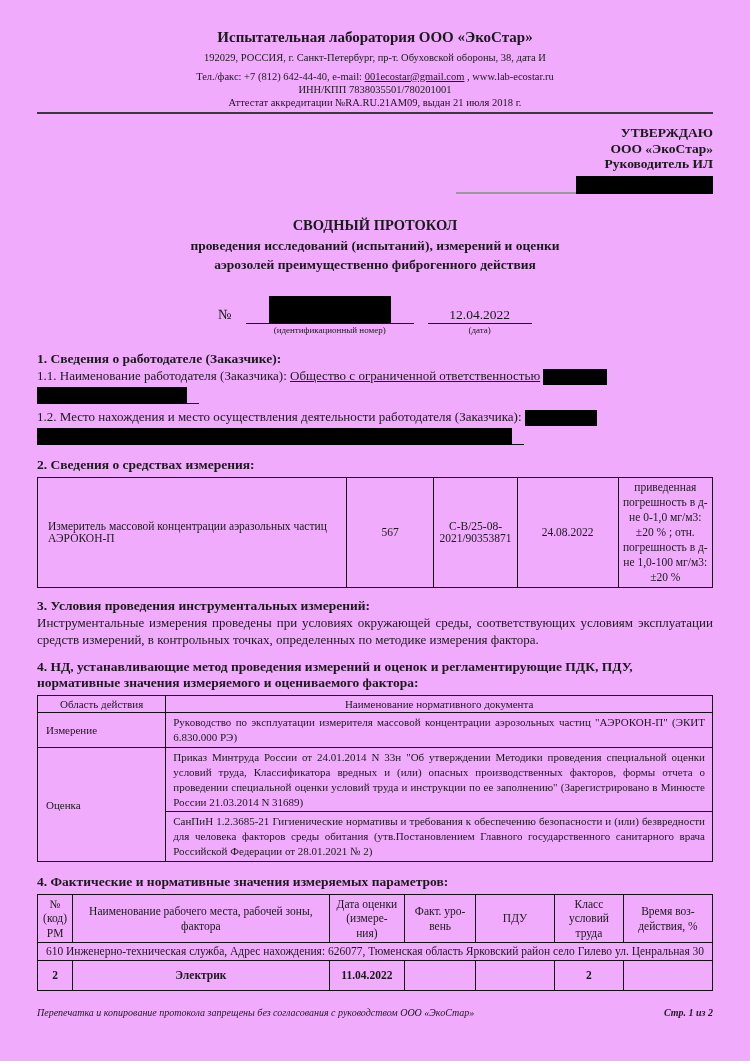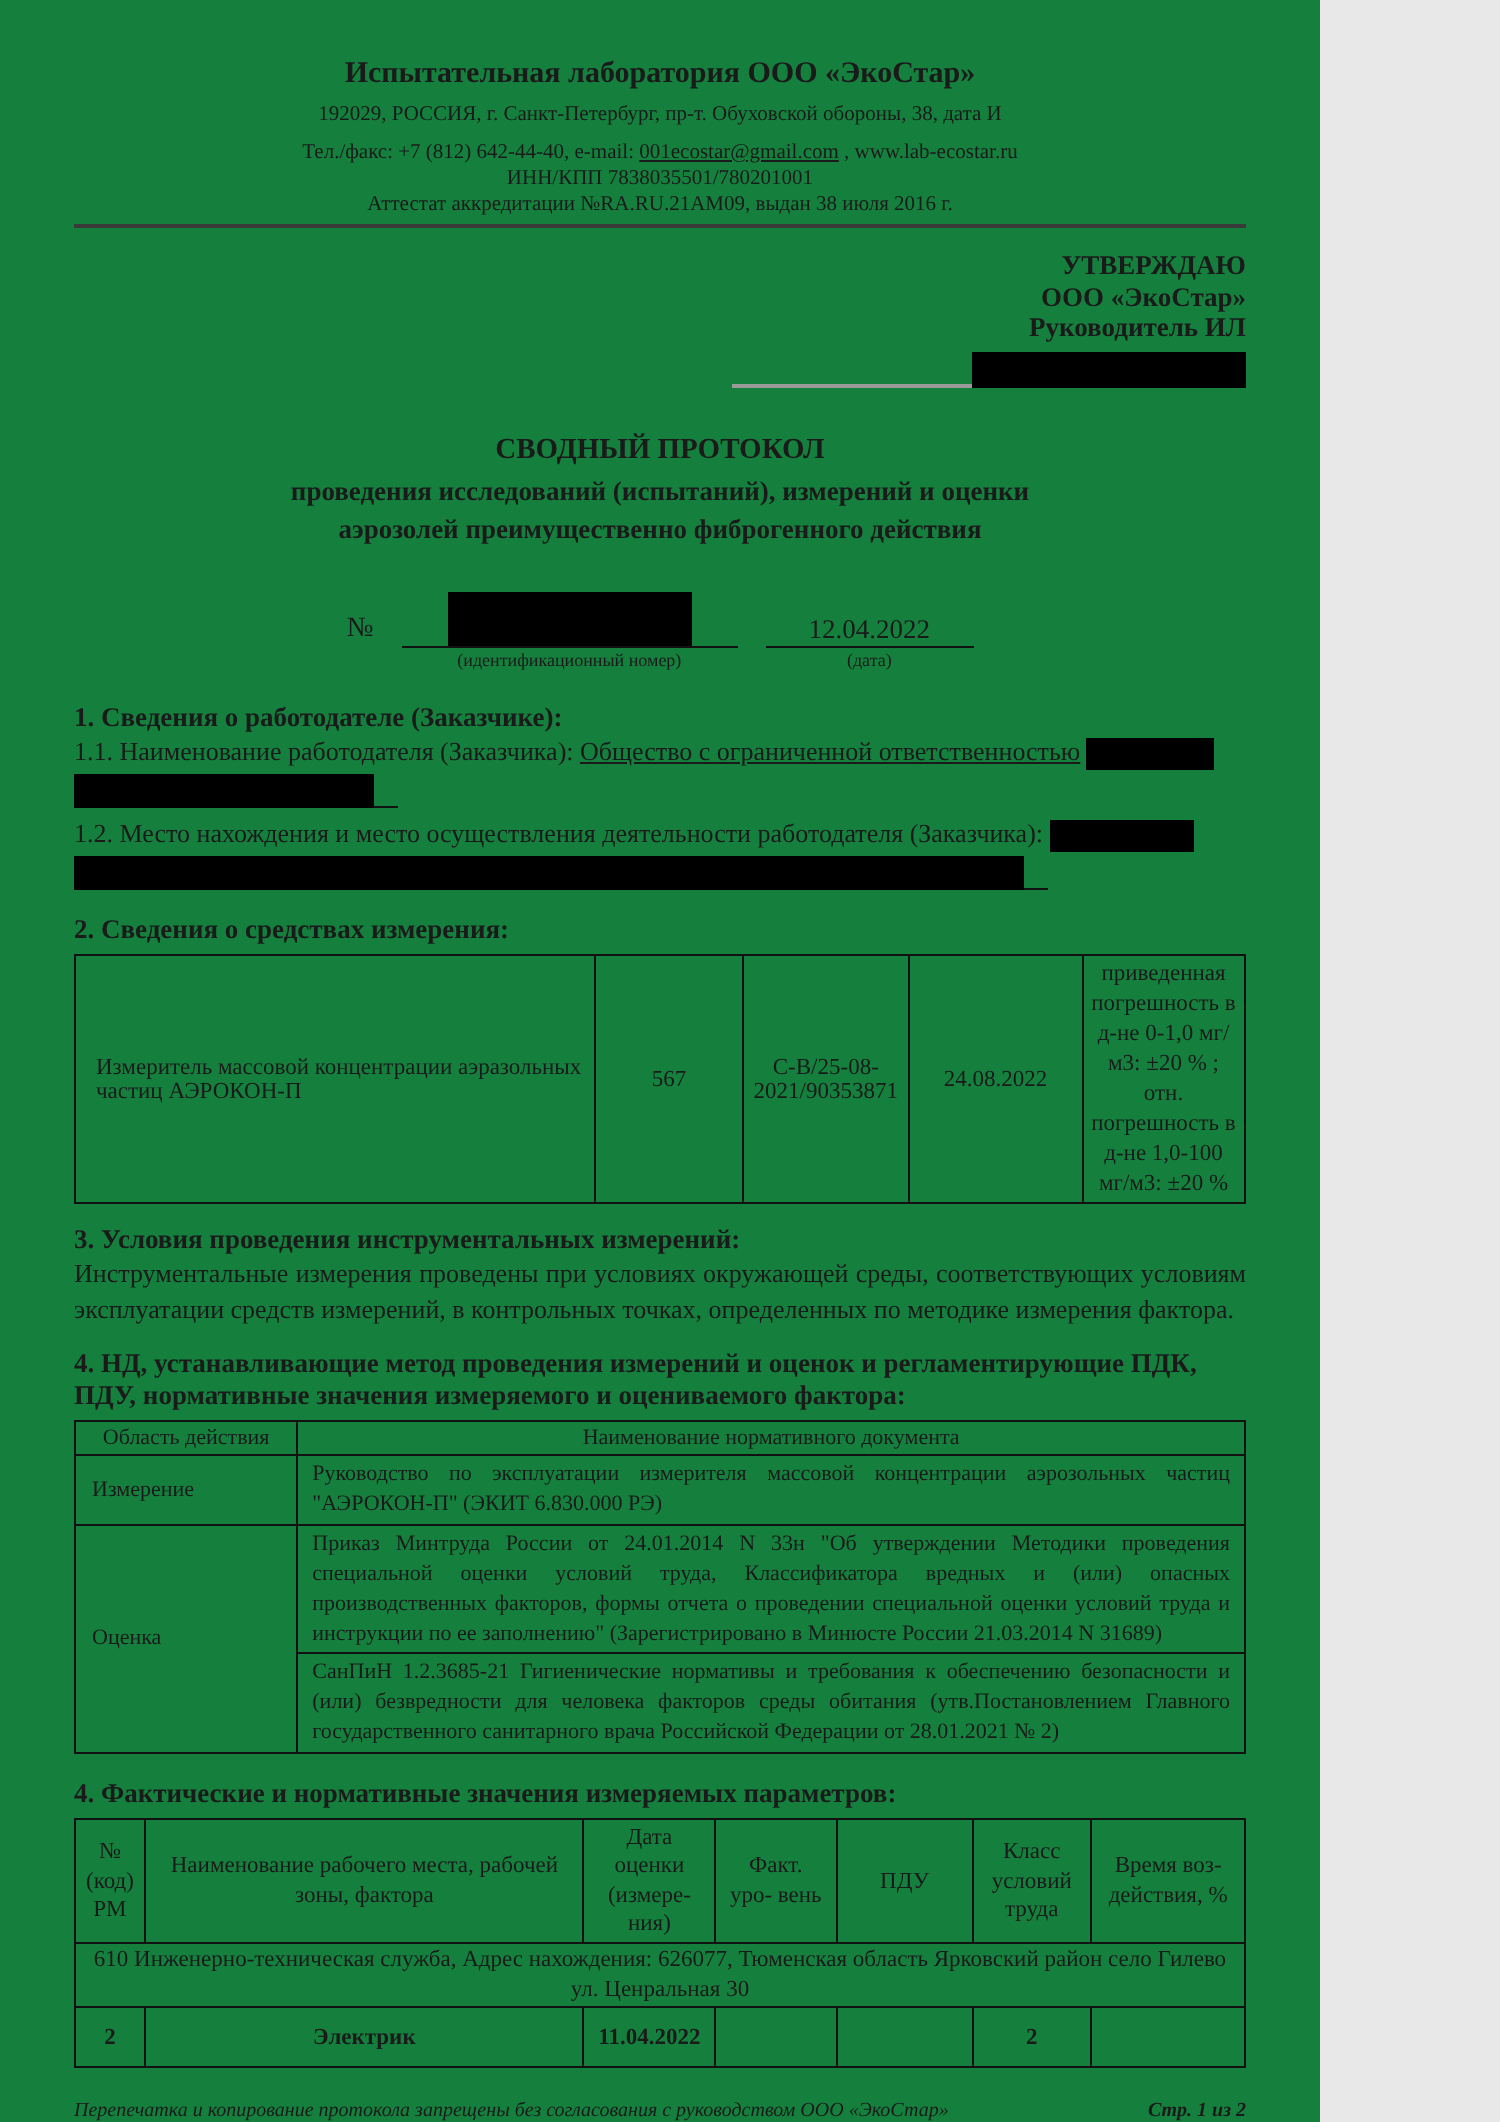--- a/index.html
+++ b/index.html
@@ -3,23 +3,23 @@
 <meta charset="utf-8">
 <style>
   * { box-sizing: border-box; margin: 0; padding: 0; }
   html, body { width: 750px; }
   body {
     background: #e8e8e8;
     font-family: "Liberation Serif", "DejaVu Serif", serif;
   }
   .page {
     position: relative;
-    width: 660px;
+    width: 750px;
     height: 1061px;
-    background: #15803d;
+    background: #f0abfc;
     color: #1a1a1a;
     overflow: hidden;
     padding: 28px 37px 0 37px;
   }
   
   .lab-header { text-align: center; line-height: 1.25; }
   .lab-title { font-size: 15px; font-weight: bold; margin-bottom: 4px; }
   .hdr-line { font-size: 10.5px; }
   .hdr-line.tel { margin-top: 6px; }
   .u { text-decoration: underline; }
@@ -75,21 +75,21 @@
 </head>
 <body>
 
 <div class="page">
 
   <div class="lab-header">
     <div class="lab-title">Испытательная лаборатория ООО «ЭкоСтар»</div>
     <div class="hdr-line">192029, РОССИЯ, г. Санкт-Петербург, пр-т. Обуховской обороны, 38, дата И</div>
     <div class="hdr-line tel"><span>Тел./факс: +7 (812) 642-44-40, e-mail: </span><span class="u">001ecostar@gmail.com</span><span> , www.lab-ecostar.ru</span></div>
     <div class="hdr-line">ИНН/КПП 7838035501/780201001</div>
-    <div class="hdr-line">Аттестат аккредитации №RA.RU.21АМ09, выдан 38 июля 2016 г.</div>
+    <div class="hdr-line">Аттестат аккредитации №RA.RU.21АМ09, выдан 21 июля 2018 г.</div>
     <div class="hdr-divider"></div>
   </div>
 
   <div class="approval">
     <div>УТВЕРЖДАЮ</div>
     <div>ООО «ЭкоСтар»</div>
     <div>Руководитель ИЛ</div>
     <div class="sig-row">
       <span class="sig-line"></span>
         <span class="redact sig-redact"></span>

